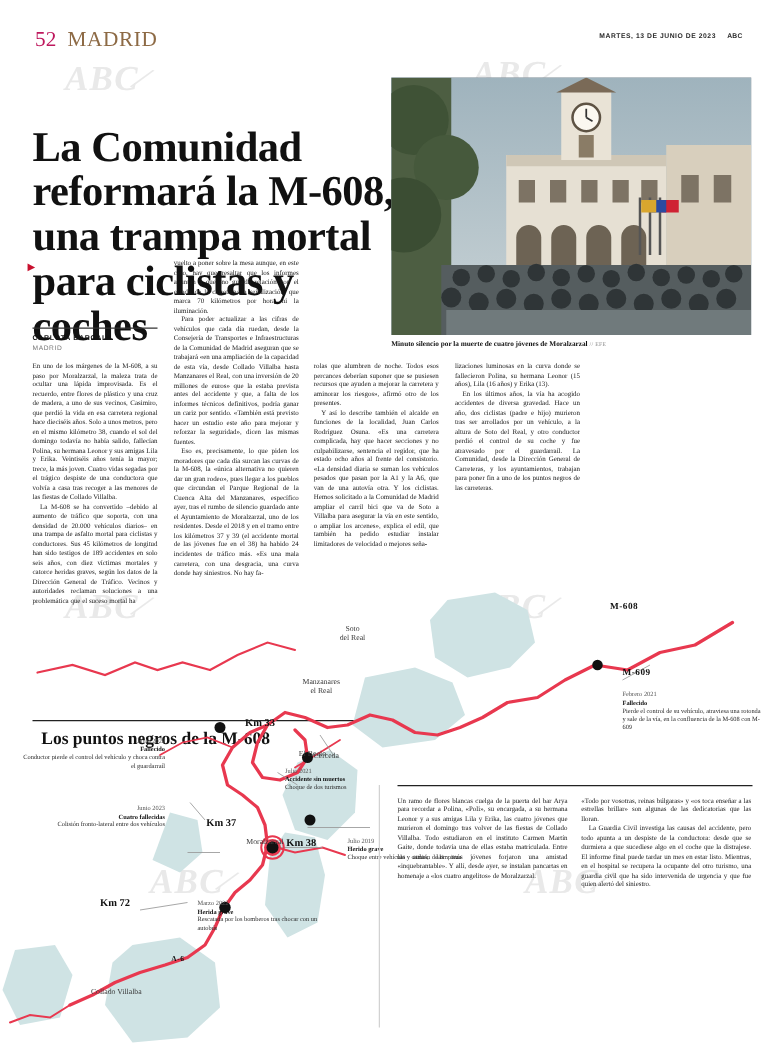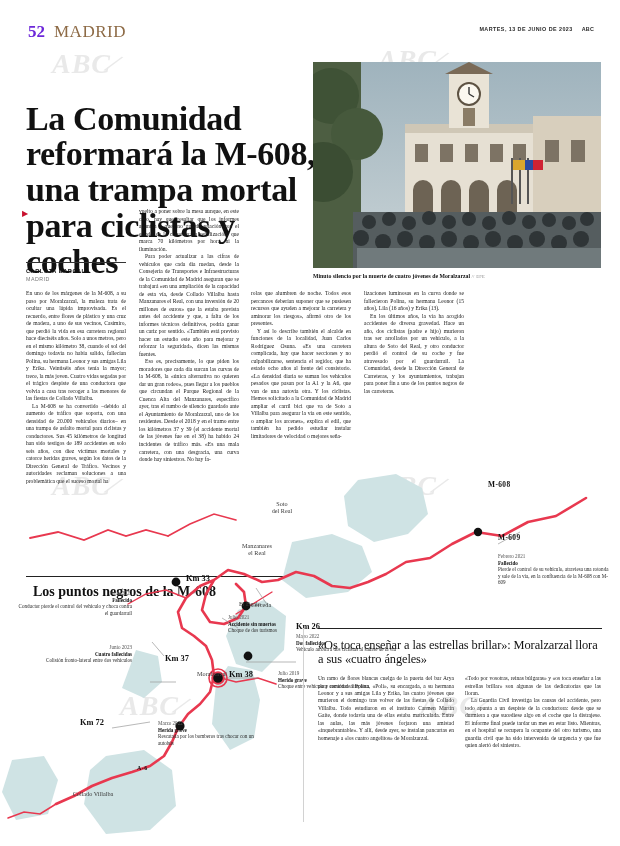--- a/index.html
+++ b/index.html
@@ -6,21 +6,21 @@
   body{width:620px;height:846px;position:relative;overflow:hidden;
        font-family:"Liberation Serif", serif;color:#1a1a1a;}
 
   
   .wm{position:absolute;color:#cfcfcf;opacity:.45;font-family:"Liberation Serif",serif;
       font-weight:700;font-style:italic;pointer-events:none;user-select:none;letter-spacing:1px;}
   .wm .slash{display:inline-block;transform:rotate(18deg);}
 
   
   .masthead{position:absolute;left:28px;top:22px;display:flex;align-items:baseline;gap:9px;}
-  .folio{font-size:17px;color:#6d28d9;font-family:"Liberation Serif",serif;font-weight:bold;}
+  .folio{font-size:17px;color:#be185d;font-family:"Liberation Serif",serif;}
   .section-name{font-size:17px;letter-spacing:.5px;color:#8d6a45;font-family:"Liberation Serif",serif;}
   .dateline{position:absolute;right:26px;top:26px;font-size:5.4px;letter-spacing:.45px;
       color:#2b2b2b;font-family:"Liberation Sans",sans-serif;font-weight:700;}
   .dateline .brand{margin-left:7px;font-weight:700;letter-spacing:.2px;}
 
   
   .headline{position:absolute;left:26px;top:78px;width:290px;
       font-size:34px;line-height:1.05;font-weight:700;letter-spacing:-.4px;color:#111;}
 
   
@@ -265,38 +265,30 @@
   <div class="mlabel mtown" style="left:254px;top:30px;width:56px;white-space:pre-line;">Soto
 del Real</div>
   <div class="mlabel mtown" style="left:218px;top:72px;width:78px;white-space:pre-line;">Manzanares
 el Real</div>
   <div class="mlabel mtown" style="left:222px;top:130px;width:56px;">El Boalo</div>
 
   <div class="mlabel mtown" style="left:231px;top:131px;width:60px;">Cerceda</div>
   <div class="mlabel mtown" style="left:177px;top:200px;width:70px;">Moralzarzal</div>
   <div class="mlabel mtown" style="left:48px;top:320px;width:90px;">Collado Villalba</div>
 
-  <div class="mlabel" style="left:296px;top:152px;width:120px;">
-    <div class="mkm">Km 26</div>
-    <div class="mevent" style="margin-top:2px;">
-      <span class="d">Mayo 2022</span><br>
-      <span class="t">Dos fallecidos</span><br>
-      <span>Vehículo arrolla a dos ciclistas al salirse de la vía</span>
-    </div>
-  </div>
 
   <div class="mlabel" style="left:498px;top:83px;width:112px;">
     <div class="mevent">
       <span class="d">Febrero 2021</span><br>
       <span class="t">Fallecido</span><br>
       <span>Pierde el control de su vehículo, atraviesa una rotonda y sale de la vía, en la confluencia de la M-608 con M-609</span>
     </div>
   </div>
 
-  <div class="mlabel mkm" style="left:186px;top:104px;">Km 33</div>
+  <div class="mlabel mkm" style="left:196px;top:104px;">Km 33</div>
   <div class="mlabel" style="left:228px;top:144px;width:110px;">
     <div class="mevent">
       <span class="d">Julio 2021</span><br>
       <span class="t">Accidente sin muertos</span><br>
       <span>Choque de dos turismos</span>
     </div>
   </div>
 
   <div class="mlabel ta-r" style="left:18px;top:120px;width:114px;">
     <div class="mevent">
@@ -330,21 +322,20 @@
       <span class="d">Marzo 2022</span><br>
       <span class="t">Herida grave</span><br>
       <span>Rescatada por los bomberos tras chocar con un autobús</span>
     </div>
   </div>
 </div>
 
 <div class="vrule"></div>
 <div class="box">
   <div class="rule-top"></div>
-  <h2>«Os toca enseñar a las estrellas brillar»: Moralzarzal llora a sus «cuatro ángeles»</h2>
   <div class="cols">
     <div>
       <p class="first">Un ramo de flores blancas cuelga de la puerta del bar Arya para recordar a Polina, «Poli», su encargada, a su hermana Leonor y a sus amigas Lila y Erika, las cuatro jóvenes que murieron el domingo tras volver de las fiestas de Collado Villalba. Todo estudiaron en el instituto Carmen Martín Gaite, donde todavía una de ellas estaba matriculada. Entre las aulas, las más jóvenes forjaron una amistad «inquebrantable». Y allí, desde ayer, se instalan pancartas en homenaje a «los cuatro angelitos» de Moralzarzal.</p>
     </div>
     <div>
       <p class="first">«Todo por vosotras, reinas búlgaras» y «os toca enseñar a las estrellas brillar» son algunas de las dedicatorias que las lloran.</p>
       <p>La Guardia Civil investiga las causas del accidente, pero todo apunta a un despiste de la conductora: desde que se durmiera a que sucediese algo en el coche que la distrajese. El informe final puede tardar un mes en estar listo. Mientras, en el hospital se recupera la ocupante del otro turismo, una guardia civil que ha sido intervenida de urgencia y que fue quien alertó del siniestro.</p>
     </div>
   </div>
 </div>

